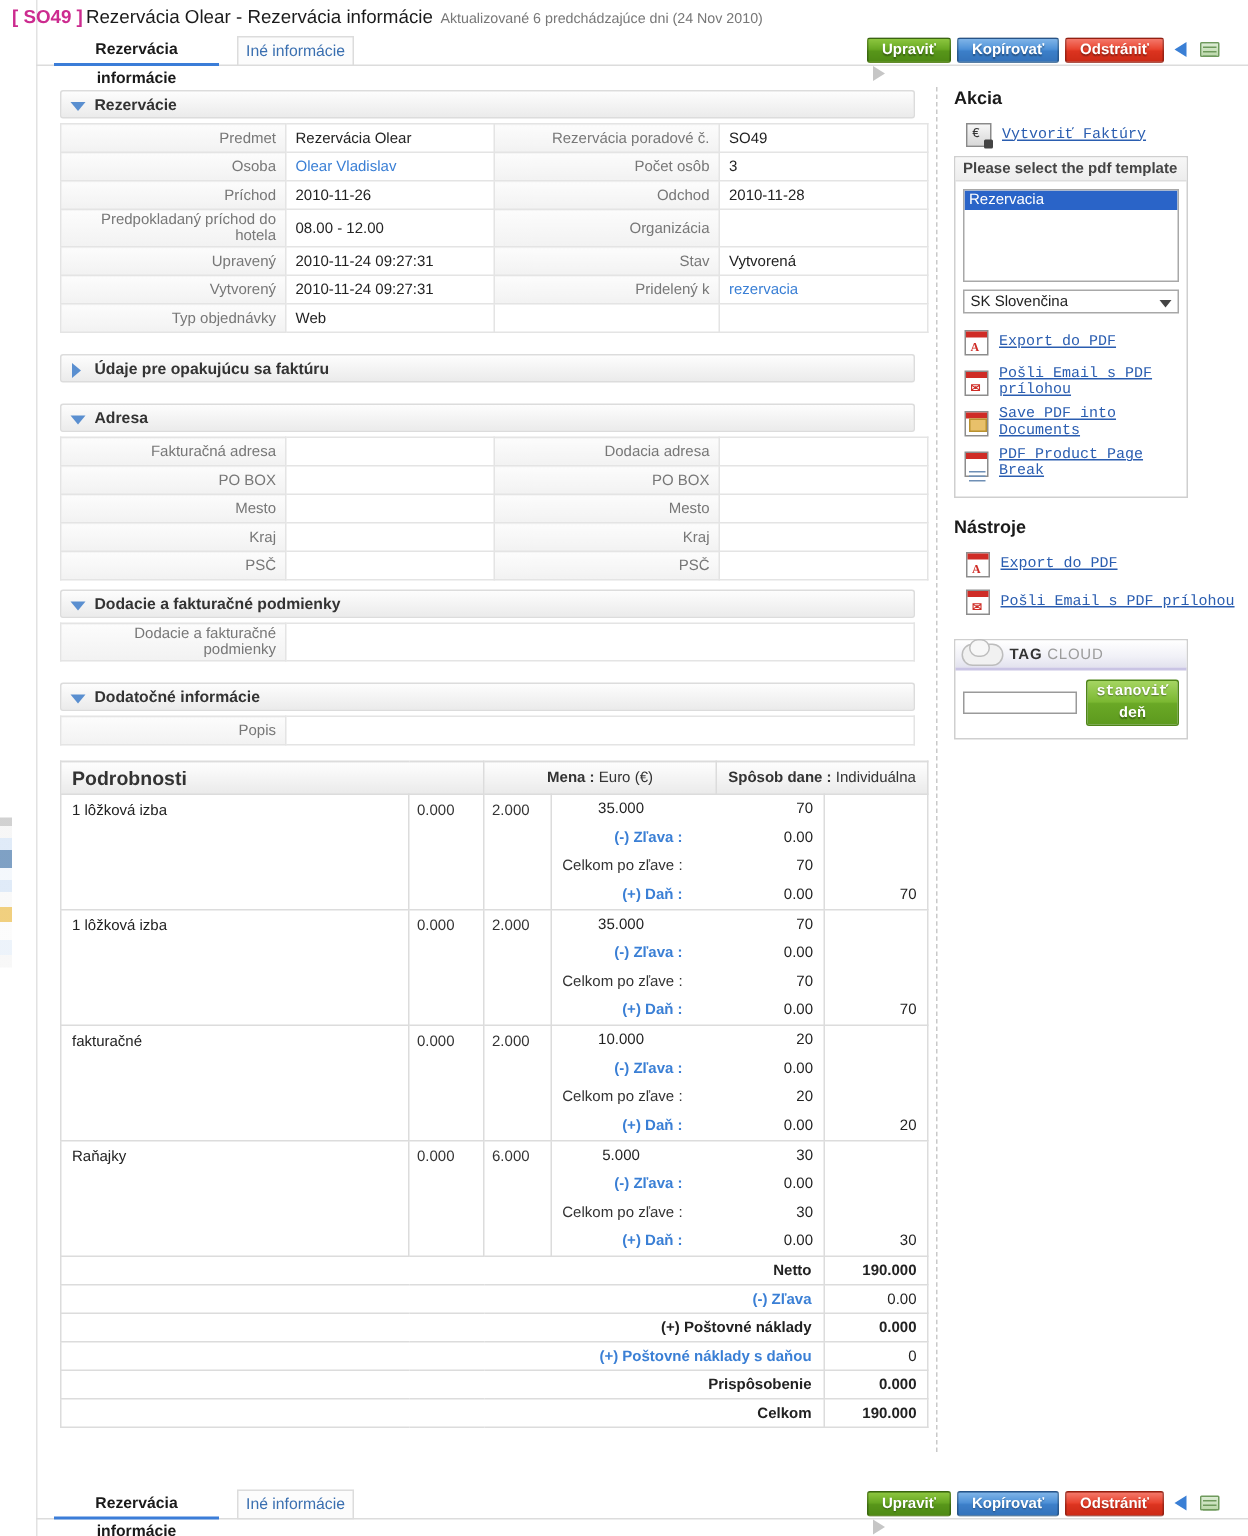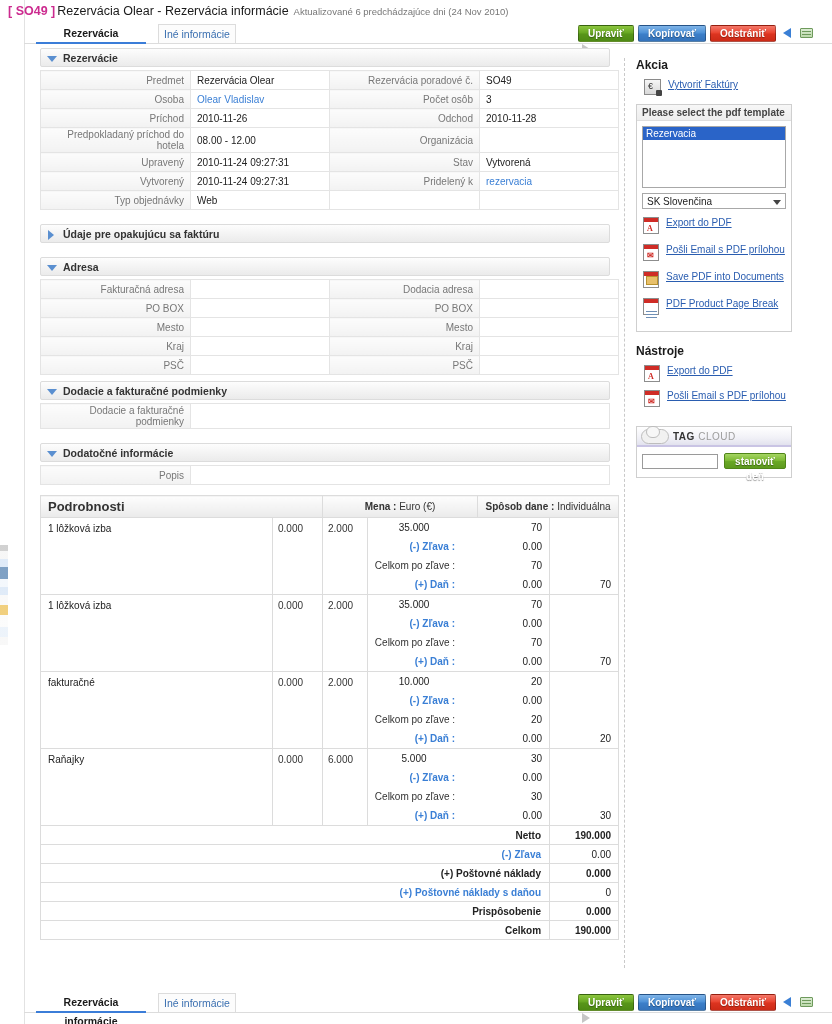--- a/index.html
+++ b/index.html
@@ -83,21 +83,21 @@
     background:linear-gradient(to bottom,#dcecd4 0%,#bcd9ab 100%);
     border:1px solid #6e9a5c; border-radius:1px;
   }
   .listicon:after {
     content:""; position:absolute; left:1px; top:2px; width:9px; height:1px;
     background:#6e9a5c; box-shadow:0 3px 0 #6e9a5c, 0 6px 0 #6e9a5c;
   }
 
   
   .main { position:absolute; left:24px; top:44px; width:808px; height:948px; }
-  .col-left { position:absolute; left:0; top:4px; width:598px; }
+  .col-left { position:absolute; left:0; top:16px; width:598px; }
   .col-div { position:absolute; left:600px; top:14px; width:0; height:910px;
              border-left:1px dashed #c9c9c9; }
   .col-right { position:absolute; left:612px; top:14px; width:196px; }
 
   
   .sect { margin: 0 12px 0 16px; }
   .sect-hd {
     height:19px; line-height:19px;
     background:linear-gradient(to bottom,#fdfdfd 0%,#f3f3f3 55%,#ebebeb 100%);
     border:1px solid #dcdcdc; border-radius:2px;
@@ -161,21 +161,21 @@
   
   tr.tot td { height:19px; border:1px solid #dcdcdc; background:#fff; }
   td.tot-lbl { text-align:right; padding-right:8px; font-weight:bold; color:#222; }
   td.tot-val { text-align:right; padding-right:7px; color:#222; }
   td.tot-lbl.blue { color:#3a7fd5; }
   tr.tot.strong td { font-weight:bold; }
   tr.tot.netto td, tr.tot.celkom td { font-weight:bold; }
 
   
   .r-title { font-size:12px; font-weight:bold; color:#1a1a1a; margin:0 0 7px 0; }
-  .r-row { display:flex; align-items:flex-start; height:22px; margin-bottom:3px; }
+  .r-row { display:flex; align-items:center; height:22px; margin-bottom:3px;font-family:Liberation Mono, monospace; }
   .r-link { color:#2a5db0; text-decoration:underline; font-size:10px; cursor:pointer; }
   .pdf-ic {
     width:16px; height:17px; margin-right:7px; flex:none; position:relative;
     background:#fff; border:1px solid #8d8d8d;
   }
   .pdf-ic:before {
     content:""; position:absolute; left:0; top:0; width:100%; height:4px; background:#cf2c26;
   }
   .pdf-ic:after {
     content:"A"; position:absolute; left:3px; bottom:0px; font-size:8px; color:#cf2c26;
@@ -243,24 +243,24 @@
   .tag-label {
     position:absolute; left:36px; top:4px; font-size:10px; letter-spacing:.5px; color:#4a4a4a;
   }
   .tag-label b { color:#333; }
   .tag-label span { color:#9c9c9c; }
   .tag-body { padding:6px 5px 8px 5px; display:flex; align-items:center; }
   .tag-input {
     width:76px; height:15px; border:1px solid #9a9a9a; background:#fff; margin-right:6px;
   }
   .tag-btn {
-    flex:1; height:16px; line-height:15px; text-align:center; font-size:10px;
+    flex:1; height:31px; line-height:15px; text-align:center; font-size:10px;
     font-weight:bold; color:#fff; text-shadow:0 1px 1px rgba(0,0,0,.4);
     background:linear-gradient(to bottom,#a5d562 0%,#7bb832 48%,#6aa826 52%,#5d9a1e 100%);
-    border:1px solid #4f8518; border-radius:2px; cursor:pointer;
+    border:1px solid #4f8518; border-radius:2px; cursor:pointer;font-family:Liberation Mono, monospace;
   }
 </style>
 </head>
 <body>
 
 <div id="root">
 
   <div class="edge-sliver"></div>
   <div class="edge-rule"></div>
 

